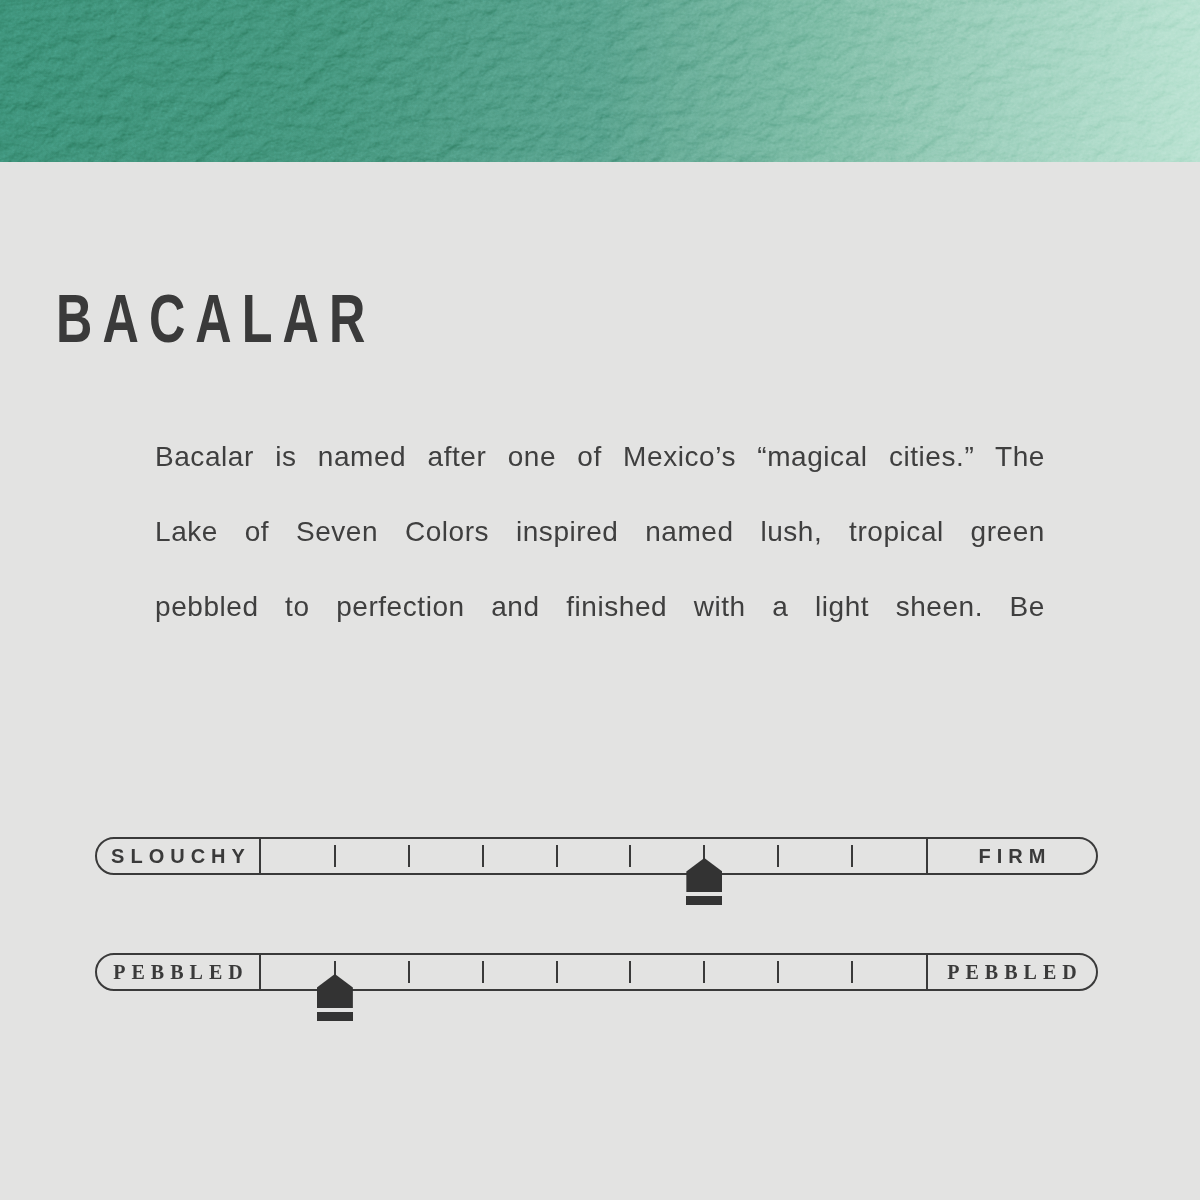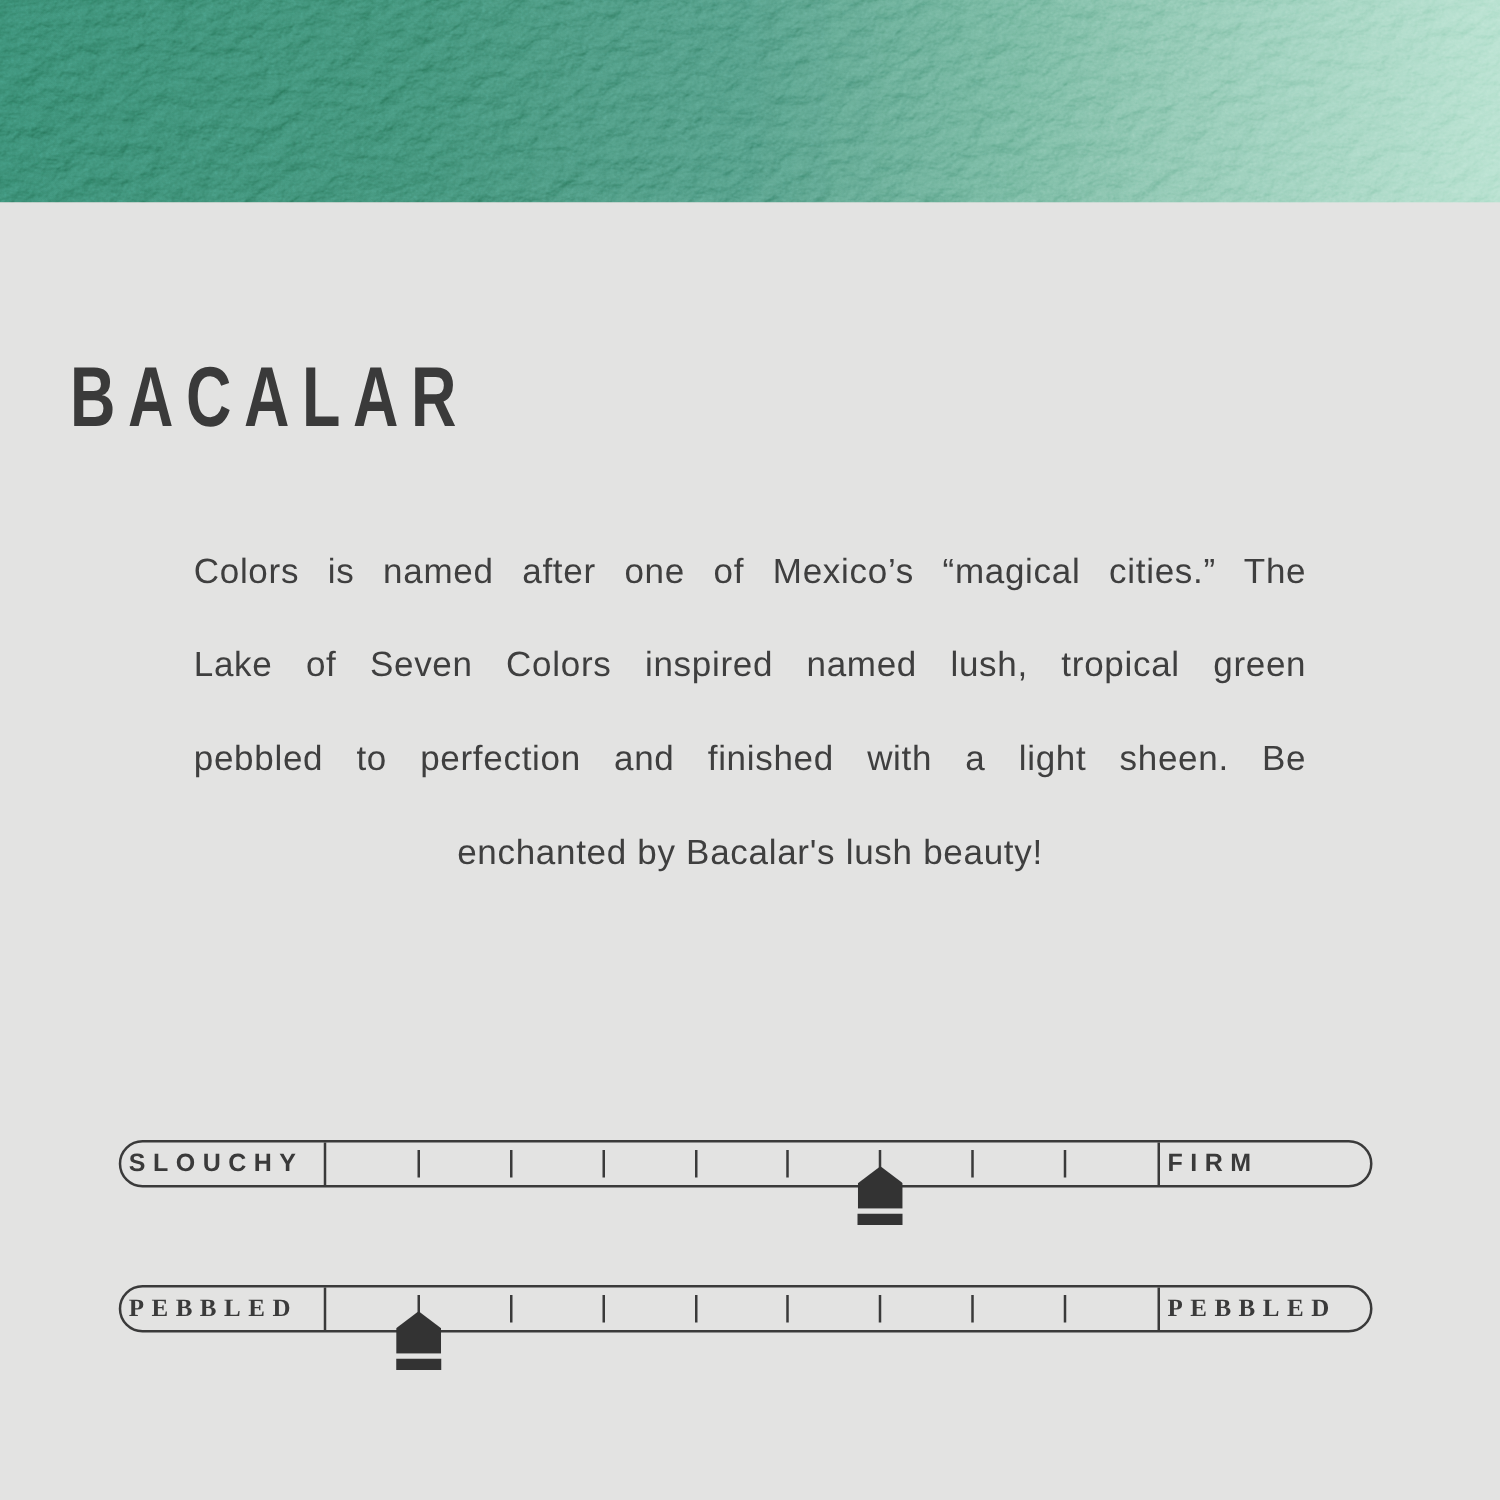--- a/index.html
+++ b/index.html
@@ -66,20 +66,21 @@
   .pill {
     display: flex;
     height: 38px;
     border: 2px solid var(--ink, #3a3a3a);
     border-radius: 999px;
     position: relative;
   }
   .endcell {
     display: flex;
     align-items: center;
+    justify-content: center;
     height: 100%;
   }
   .endcell.left  { width: 164px; border-right: 2px solid var(--ink, #3a3a3a); }
   .endcell.right { width: 170px; border-left: 2px solid var(--ink, #3a3a3a); }
   .scale-label {
     font-size: 20px;
     font-weight: 700;
     letter-spacing: 0.30em;
     padding-left: 0.30em; 
     color: var(--ink, #3a3a3a);
@@ -154,24 +155,23 @@
     </g>
     <rect width="1200" height="162" fill="url(#sheenGrad)" style="mix-blend-mode:screen"></rect>
   </svg>
 </div>
 
 <h1 class="title-wrap">
   <span class="title-text">BACALAR</span>
 </h1>
 
 <div class="desc">
-  <span class="line justify">Colors is named after one of Mexico’s “magical cities.” The</span>
+  <span class="line justify">Bacalar is named after one of Mexico’s “magical cities.” The</span>
   <span class="line justify">Lake of Seven Colors inspired named lush, tropical green</span>
   <span class="line justify">pebbled to perfection and finished with a light sheen. Be</span>
-  <span class="line center">enchanted by Bacalar's lush beauty!</span>
 </div>
 
 <section class="scale first">
   <div class="pill">
     <div class="endcell left">
       <span class="scale-label">SLOUCHY</span>
     </div>
     <div class="mid">
       <div class="marker" style="left: 66.6667%;">
         <div class="marker-pent"></div>

